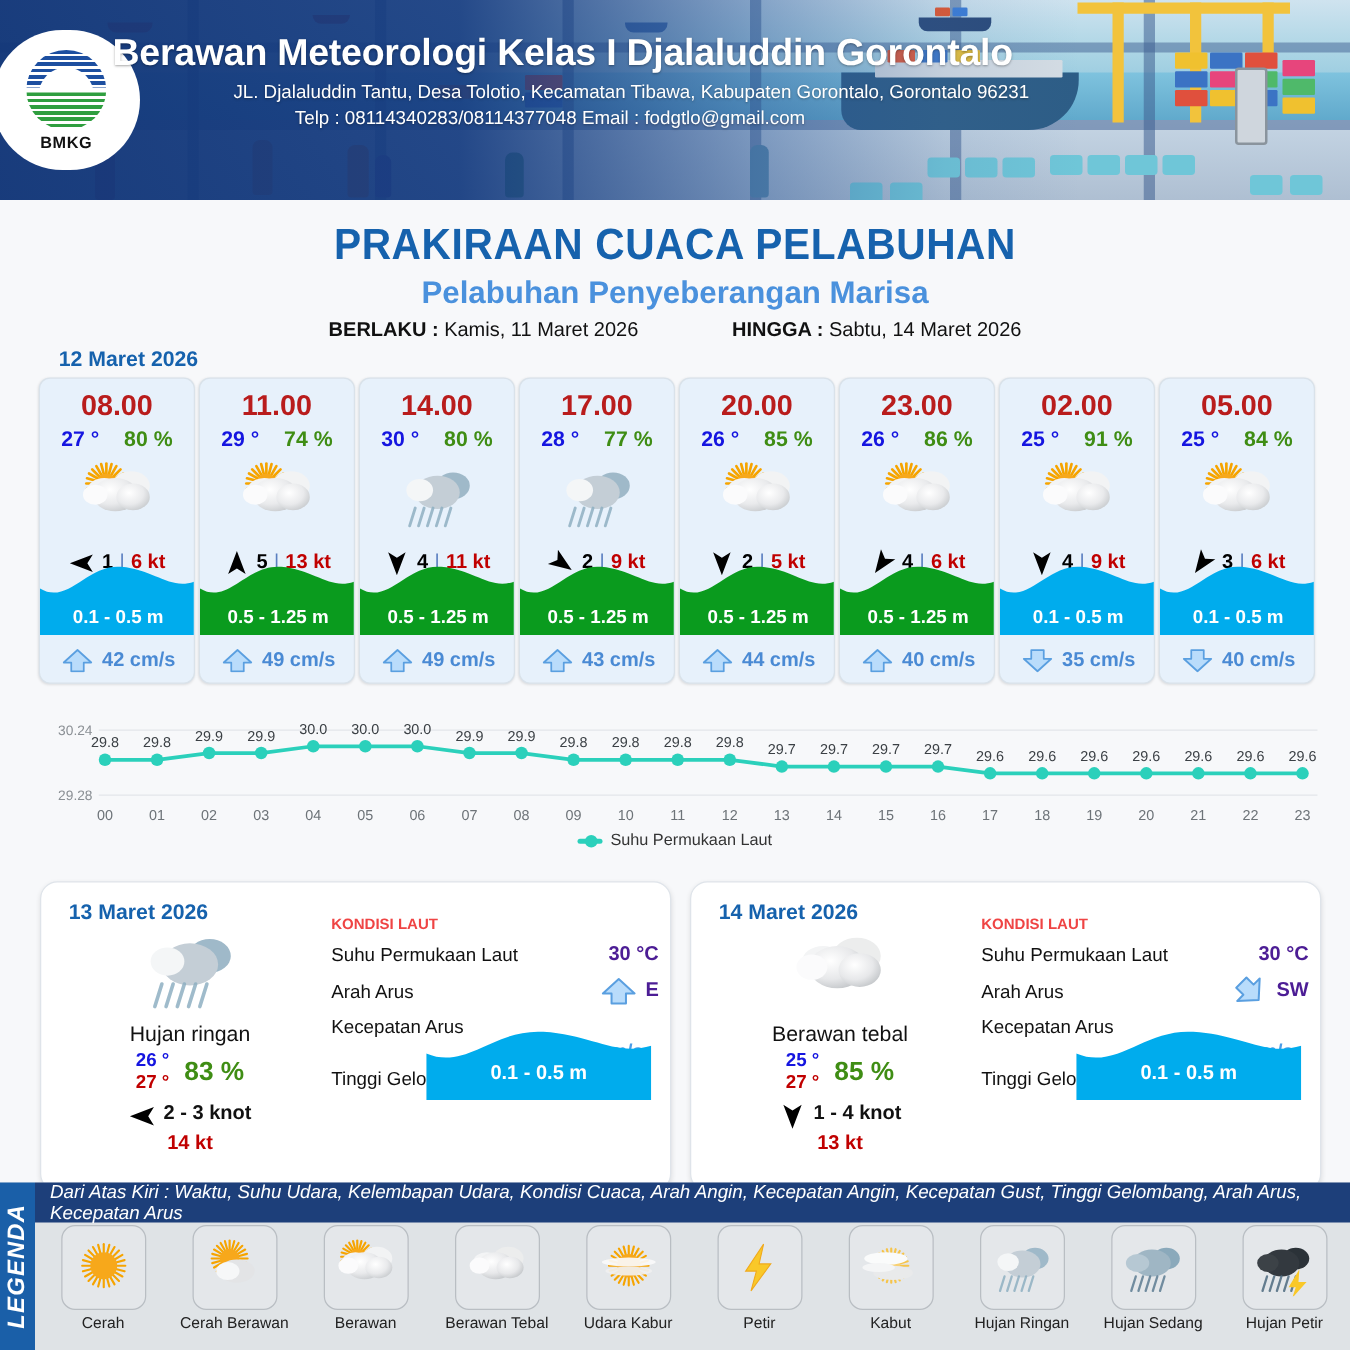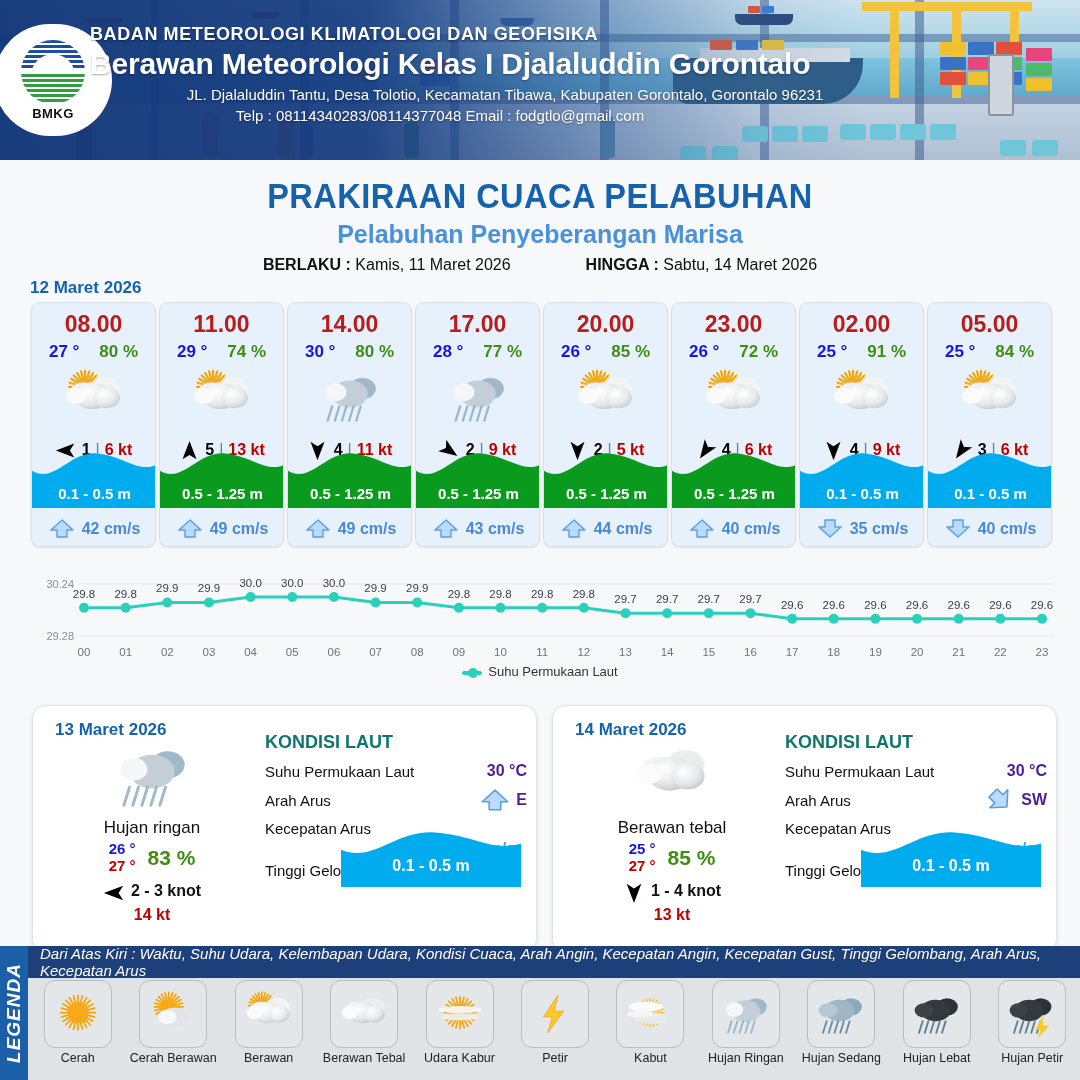--- a/index.html
+++ b/index.html
@@ -61,21 +61,21 @@
   
   .titles { text-align:center; padding-top:16px; }
   .t-main { font-size:35px; font-weight:bold; color:#1662ad; letter-spacing:.5px;
     font-stretch:condensed; transform:scaleX(.93); }
   .t-sub { font-size:25px; font-weight:bold; color:#4a91dd; margin-top:4px; }
   .t-valid { margin-top:7px; font-size:16px; color:#111; }
   .t-valid .lbl { font-weight:bold; }
   .t-valid .gap { display:inline-block; width:66px; }
 
   
-  .date-label { position:absolute; left:30px; top:278px; font-size:17px;
+  .date-label { position:absolute; left:47px; top:278px; font-size:17px;
     font-weight:bold; color:#1662ad; }
 
   
   .cards { position:absolute; left:31px; top:302px; display:flex; gap:0; }
   .card {
     width:125px; height:245px; margin-right:3px;
     background:#e7f1fb; border:1px solid #d9e2ea; border-radius:9px;
     position:relative; overflow:hidden;
     box-shadow:0 1px 2px rgba(0,0,0,.10);
   }
@@ -116,21 +116,21 @@
   .p-temps { display:flex; align-items:center; justify-content:center; gap:12px; margin-top:3px; }
   .p-tcol { text-align:left; line-height:1.1; }
   .p-tmin { font-size:15px; font-weight:bold; color:#1515e0; }
   .p-tmax { font-size:15px; font-weight:bold; color:#c00000; }
   .p-hum { font-size:21px; font-weight:bold; color:#3f8d14; }
   .p-wind { display:flex; justify-content:center; gap:6px; margin-top:8px; }
   .p-wknot { font-size:16px; font-weight:bold; color:#111; }
   .p-wgust { font-size:16px; font-weight:bold; color:#c00000; margin-top:2px; }
 
   .p-right { position:absolute; left:232px; top:26px; width:262px; }
-  .p-title { font-size:18px; font-weight:bold; color:#0f766e; }
+  .p-title { font-size:12px; font-weight:bold; color:#ef4444; }
   .p-kv { display:flex; justify-content:space-between; align-items:center; margin-top:9px; }
   .p-k { font-size:15px; color:#111; }
   .p-v { font-size:16px; font-weight:bold; color:#4c1d95; }
   .p-vrow { display:flex; align-items:center; gap:6px; }
   .p-speed { text-align:right; font-size:16px; font-weight:bold; color:#4a9ce8; margin-top:2px; padding-right:12px;}
   .p-wave { position:absolute; right:6px; bottom:-8px; width:180px; height:62px; }
   .p-wavetxt { position:absolute; right:6px; bottom:4px; width:180px; text-align:center;
      font-size:16px; font-weight:bold; color:#fff; }
 
   
@@ -229,21 +229,20 @@
   <div class="logo-wrap">
     <div class="logo-circle">
       <div class="logo-top"></div>
       <div class="logo-arc"></div>
       <div class="logo-bot"></div>
     </div>
     <div class="logo-text">BMKG</div>
   </div>
 
   <div class="hdr-text">
-    <div class="hdr-l1">BADAN METEOROLOGI KLIMATOLOGI DAN GEOFISIKA</div>
     <div class="hdr-l2">Berawan Meteorologi Kelas I Djalaluddin Gorontalo</div>
     <div class="hdr-l3">JL. Djalaluddin Tantu, Desa Tolotio, Kecamatan Tibawa, Kabupaten Gorontalo, Gorontalo 96231</div>
     <div class="hdr-l4">Telp : 08114340283/08114377048 Email : fodgtlo@gmail.com</div>
   </div>
 </div>
 
 <div class="titles">
   <div class="t-main">PRAKIRAAN CUACA PELABUHAN</div>
   <div class="t-sub">Pelabuhan Penyeberangan Marisa</div>
   <div class="t-valid">
@@ -567,21 +566,21 @@
     <path d="M13 1 L24 11 L18 11 L18 18 L8 18 L8 11 L2 11 Z" fill="#b9dcfb" stroke="#5a9fe0" stroke-width="1.4" stroke-linejoin="round"></path>
           </svg>
         </span>
       <span class="c-curtxt">44 cm/s</span>
     </div>
     </div>
     <div class="card">
     <div class="c-time">23.00</div>
     <div class="c-row">
       <span class="c-temp">26 °</span>
-      <span class="c-hum">72 %</span>
+      <span class="c-hum">86 %</span>
     </div>
     <div class="c-ico">
         <svg width="66" height="57" viewBox="0 0 68 64">
           <line x1="33" y1="20" x2="42" y2="20" stroke="#f6a400" stroke-width="2.4" stroke-linecap="round"></line>
           <line x1="32.693332436601615" y1="22.329371405922686" x2="41.38666487320323" y2="24.65874281184537" stroke="#f6a400" stroke-width="2.4" stroke-linecap="round"></line>
           <line x1="31.794228634059948" y1="24.5" x2="39.588457268119896" y2="29" stroke="#f6a400" stroke-width="2.4" stroke-linecap="round"></line>
           <line x1="30.36396103067893" y1="26.36396103067893" x2="36.72792206135786" y2="32.72792206135786" stroke="#f6a400" stroke-width="2.4" stroke-linecap="round"></line>
           <line x1="28.5" y1="27.794228634059948" x2="33" y2="35.588457268119896" stroke="#f6a400" stroke-width="2.4" stroke-linecap="round"></line>
           <line x1="26.329371405922686" y1="28.693332436601615" x2="28.65874281184537" y2="37.38666487320323" stroke="#f6a400" stroke-width="2.4" stroke-linecap="round"></line>
           <line x1="24" y1="29" x2="24" y2="38" stroke="#f6a400" stroke-width="2.4" stroke-linecap="round"></line>
@@ -1258,35 +1257,20 @@
             <line x1="30" y1="42" x2="25" y2="58" stroke="#5d7d93" stroke-width="2.6" stroke-linecap="round" opacity=".85"></line>
             <line x1="38" y1="42" x2="33" y2="58" stroke="#5d7d93" stroke-width="2.6" stroke-linecap="round" opacity=".85"></line>
             <line x1="46" y1="42" x2="41" y2="58" stroke="#5d7d93" stroke-width="2.6" stroke-linecap="round" opacity=".85"></line>
           </svg>
         </div>
      <div class="leg-lbl">Hujan Sedang</div>
       </div>
       <div class="leg-it">
         <div class="leg-box">
           <svg width="54" height="46" viewBox="0 0 68 64">
-            <ellipse cx="48" cy="22" rx="15" ry="12" fill="#2b3238"></ellipse>
-            <ellipse cx="32" cy="27" rx="21" ry="15" fill="#33393f"></ellipse>
-            <ellipse cx="16" cy="27" rx="13" ry="10" fill="#3c4247"></ellipse>
-            <line x1="14" y1="42" x2="9" y2="58" stroke="#4e6b80" stroke-width="2.6" stroke-linecap="round" opacity=".85"></line>
-            <line x1="22" y1="42" x2="17" y2="58" stroke="#4e6b80" stroke-width="2.6" stroke-linecap="round" opacity=".85"></line>
-            <line x1="30" y1="42" x2="25" y2="58" stroke="#4e6b80" stroke-width="2.6" stroke-linecap="round" opacity=".85"></line>
-            <line x1="38" y1="42" x2="33" y2="58" stroke="#4e6b80" stroke-width="2.6" stroke-linecap="round" opacity=".85"></line>
-            <line x1="46" y1="42" x2="41" y2="58" stroke="#4e6b80" stroke-width="2.6" stroke-linecap="round" opacity=".85"></line>
-          </svg>
-        </div>
-     <div class="leg-lbl">Hujan Lebat</div>
-      </div>
-      <div class="leg-it">
-        <div class="leg-box">
-          <svg width="54" height="46" viewBox="0 0 68 64">
             <ellipse cx="46" cy="22" rx="15" ry="12" fill="#2b3238"></ellipse>
             <ellipse cx="30" cy="27" rx="20" ry="15" fill="#33393f"></ellipse>
             <ellipse cx="15" cy="27" rx="12" ry="10" fill="#3c4247"></ellipse>
             <line x1="14" y1="42" x2="9" y2="58" stroke="#4e6b80" stroke-width="2.6" stroke-linecap="round" opacity=".85"></line>
             <line x1="22" y1="42" x2="17" y2="58" stroke="#4e6b80" stroke-width="2.6" stroke-linecap="round" opacity=".85"></line>
             <line x1="30" y1="42" x2="25" y2="58" stroke="#4e6b80" stroke-width="2.6" stroke-linecap="round" opacity=".85"></line>
             <line x1="38" y1="42" x2="33" y2="58" stroke="#4e6b80" stroke-width="2.6" stroke-linecap="round" opacity=".85"></line>
             <line x1="46" y1="42" x2="41" y2="58" stroke="#4e6b80" stroke-width="2.6" stroke-linecap="round" opacity=".85"></line>
             <path d="M50 34 L38 54 L46 54 L42 66 L58 48 L49 48 Z" fill="#f9c829"></path>
           </svg>

